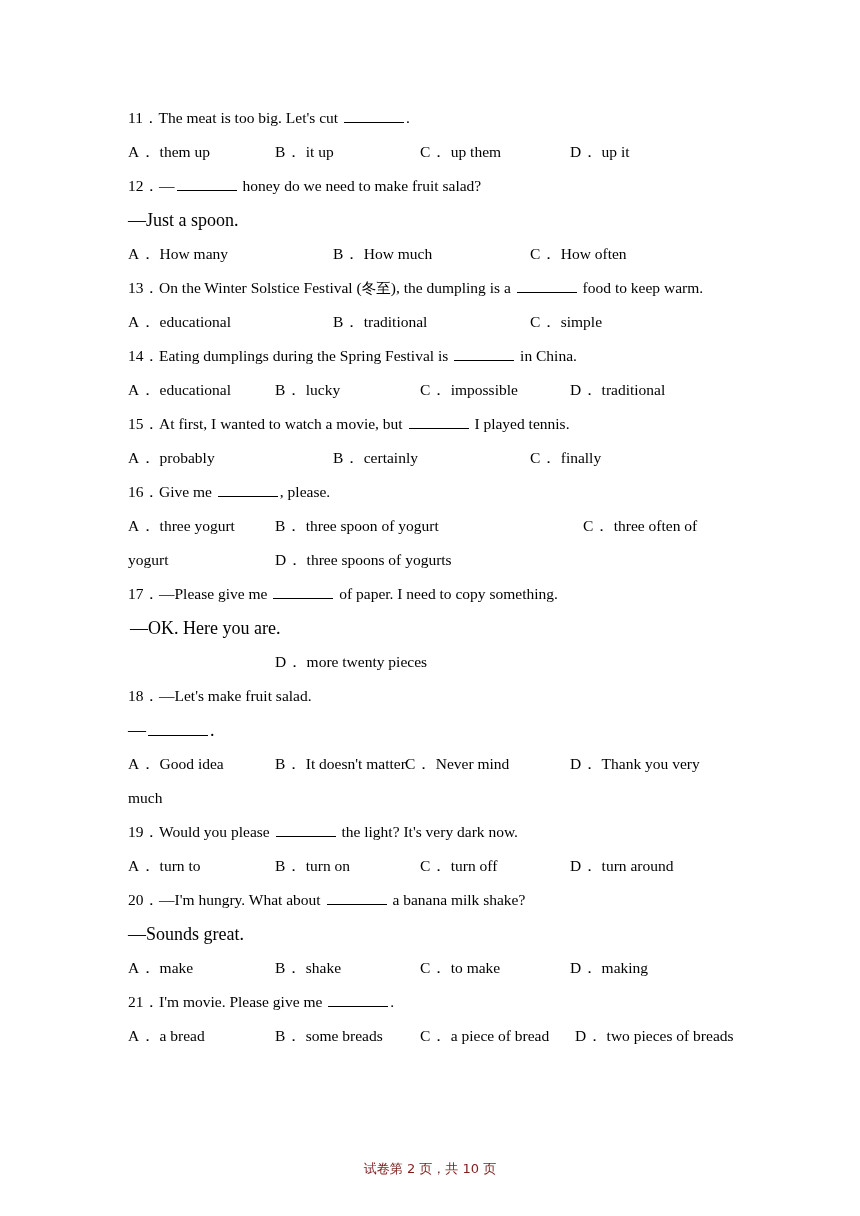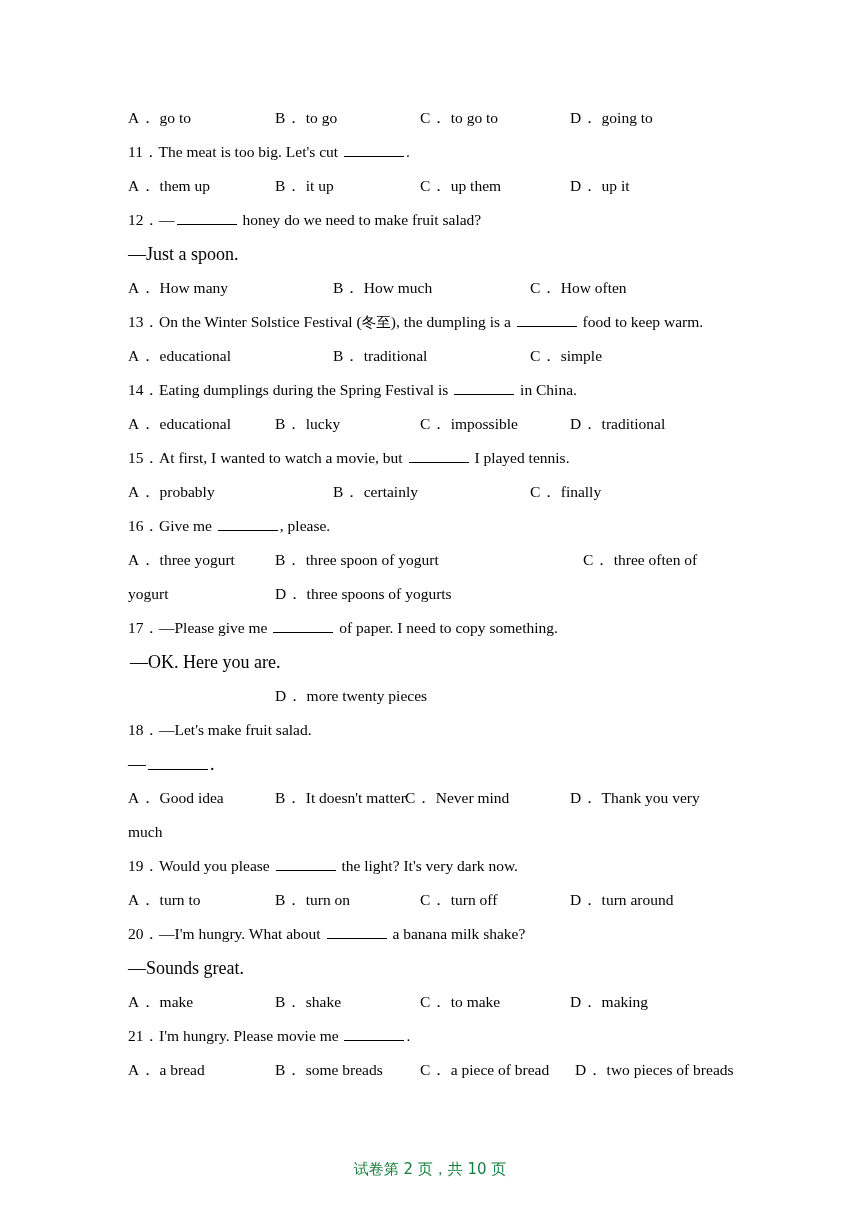--- a/index.html
+++ b/index.html
@@ -90,36 +90,30 @@
   .q18d { left: 442px; }
   .q21c { left: 292px; }
   .q21d { left: 447px; }
   .footer {
     position: absolute;
     left: 0;
     top: 1160px;
     width: 860px;
     text-align: center;
     font-family: "DejaVu Sans", sans-serif;
-    font-size: 15px;
-    color: #15803d;
+    font-size: 13px;
+    color: #7f1d1d;
   }
 </style>
 </head>
 <body>
 
 <div class="page">
   <div class="content">
 
-    <div class="line">
-      <span class="opt c1"><span class="lbl">A．</span>&nbsp;<span>go to</span></span>
-      <span class="opt c2"><span class="lbl">B．</span>&nbsp;<span>to go</span></span>
-      <span class="opt c3"><span class="lbl">C．</span>&nbsp;<span>to go to</span></span>
-      <span class="opt c4"><span class="lbl">D．</span>&nbsp;<span>going to</span></span>
-    </div>
 
     <div class="stem">
       <span class="qnum">11．</span><span>The meat is too big. Let's cut </span><span class="blank b-md"></span><span>.</span>
     </div>
     <div class="line">
       <span class="opt c1"><span class="lbl">A．</span>&nbsp;<span>them up</span></span>
       <span class="opt c2"><span class="lbl">B．</span>&nbsp;<span>it up</span></span>
       <span class="opt c3"><span class="lbl">C．</span>&nbsp;<span>up them</span></span>
       <span class="opt c4"><span class="lbl">D．</span>&nbsp;<span>up it</span></span>
     </div>
@@ -214,21 +208,21 @@
     </div>
     <div class="dialog">—Sounds great.</div>
     <div class="line">
       <span class="opt c1"><span class="lbl">A．</span>&nbsp;<span>make</span></span>
       <span class="opt c2"><span class="lbl">B．</span>&nbsp;<span>shake</span></span>
       <span class="opt c3"><span class="lbl">C．</span>&nbsp;<span>to make</span></span>
       <span class="opt c4"><span class="lbl">D．</span>&nbsp;<span>making</span></span>
     </div>
 
     <div class="stem">
-      <span class="qnum">21．</span><span>I'm hungry. Please movie me </span><span class="blank b-md"></span><span>.</span>
+      <span class="qnum">21．</span><span>I'm movie. Please give me </span><span class="blank b-md"></span><span>.</span>
     </div>
     <div class="line">
       <span class="opt c1"><span class="lbl">A．</span>&nbsp;<span>a bread</span></span>
       <span class="opt c2"><span class="lbl">B．</span>&nbsp;<span>some breads</span></span>
       <span class="opt q21c"><span class="lbl">C．</span>&nbsp;<span>a piece of bread</span></span>
       <span class="opt q21d"><span class="lbl">D．</span>&nbsp;<span>two pieces of breads</span></span>
     </div>
 
   </div>
 

